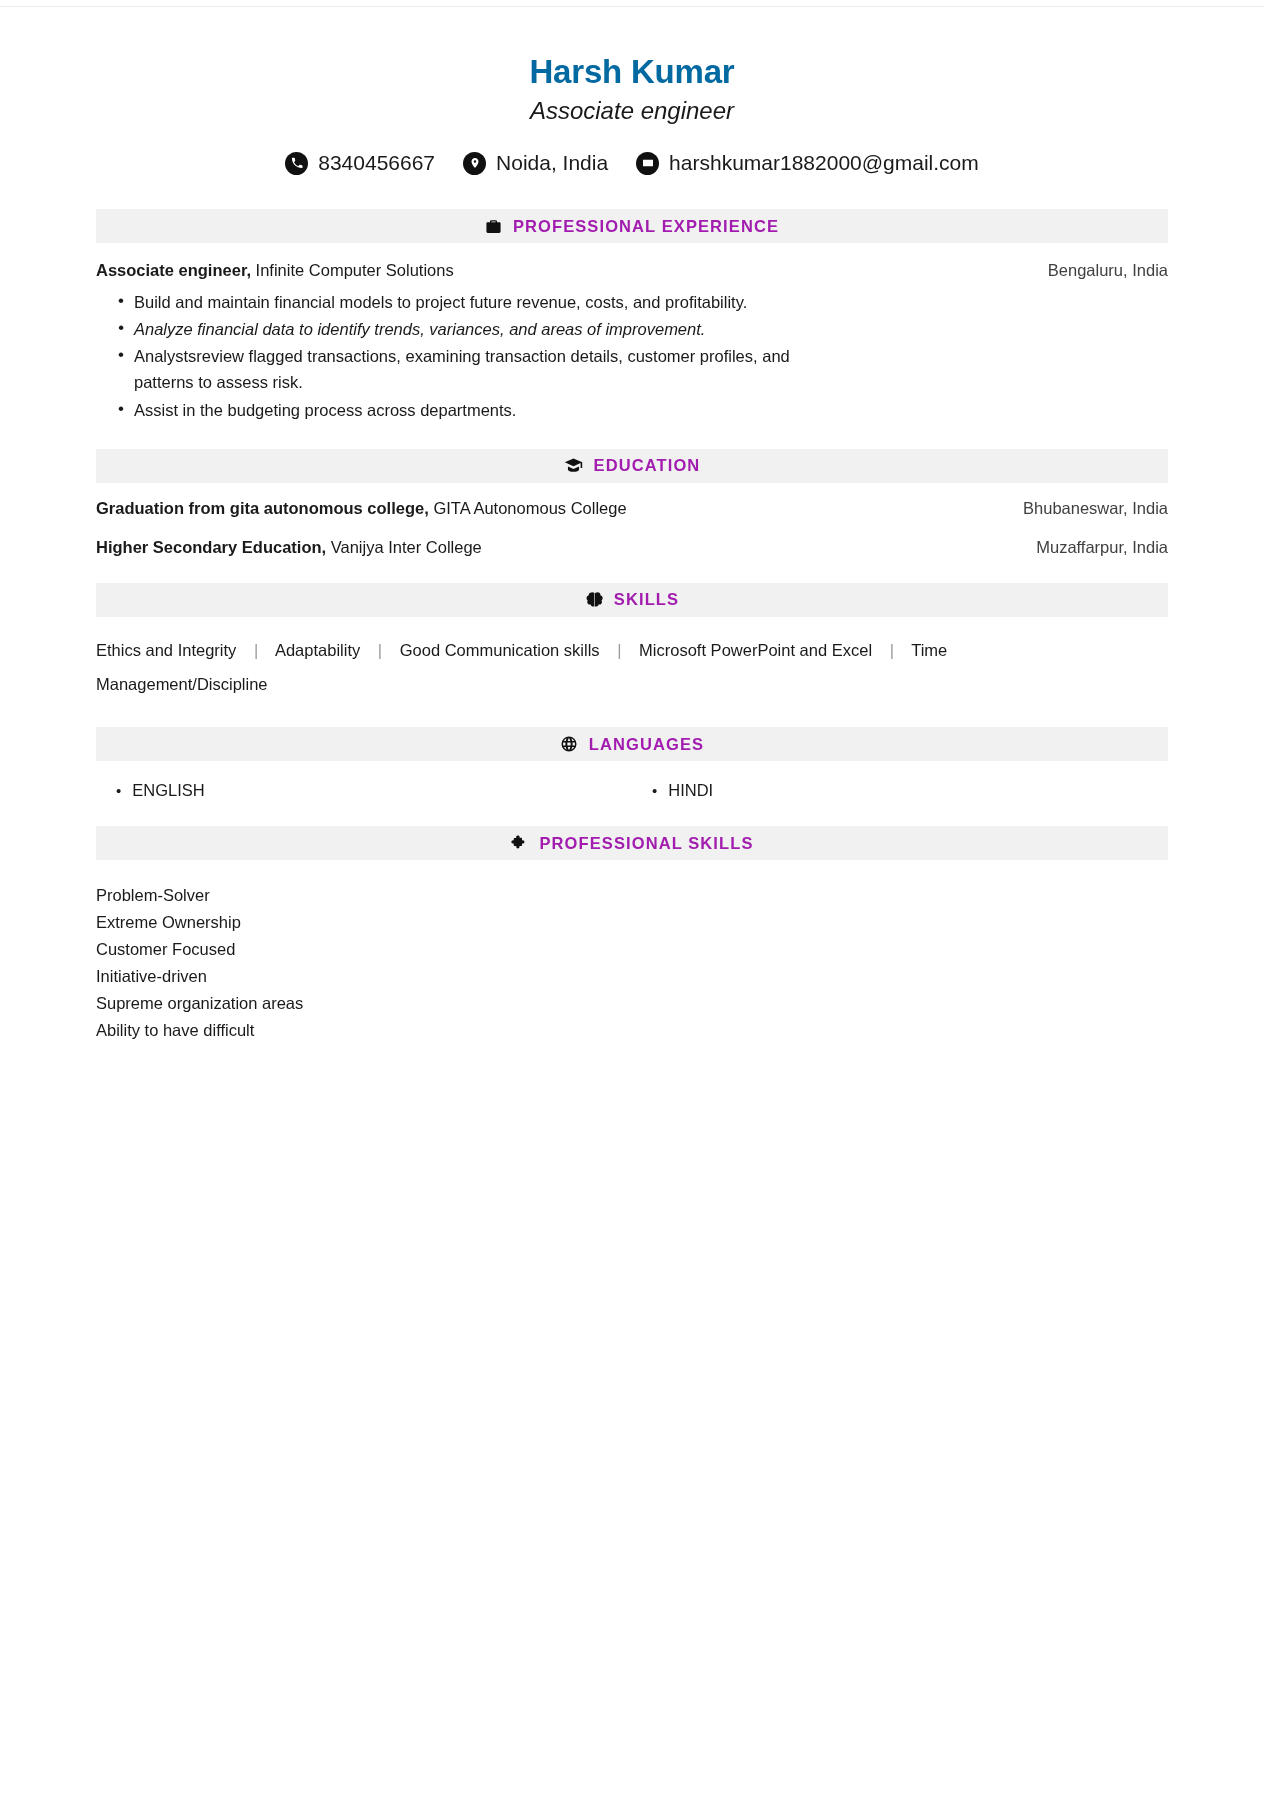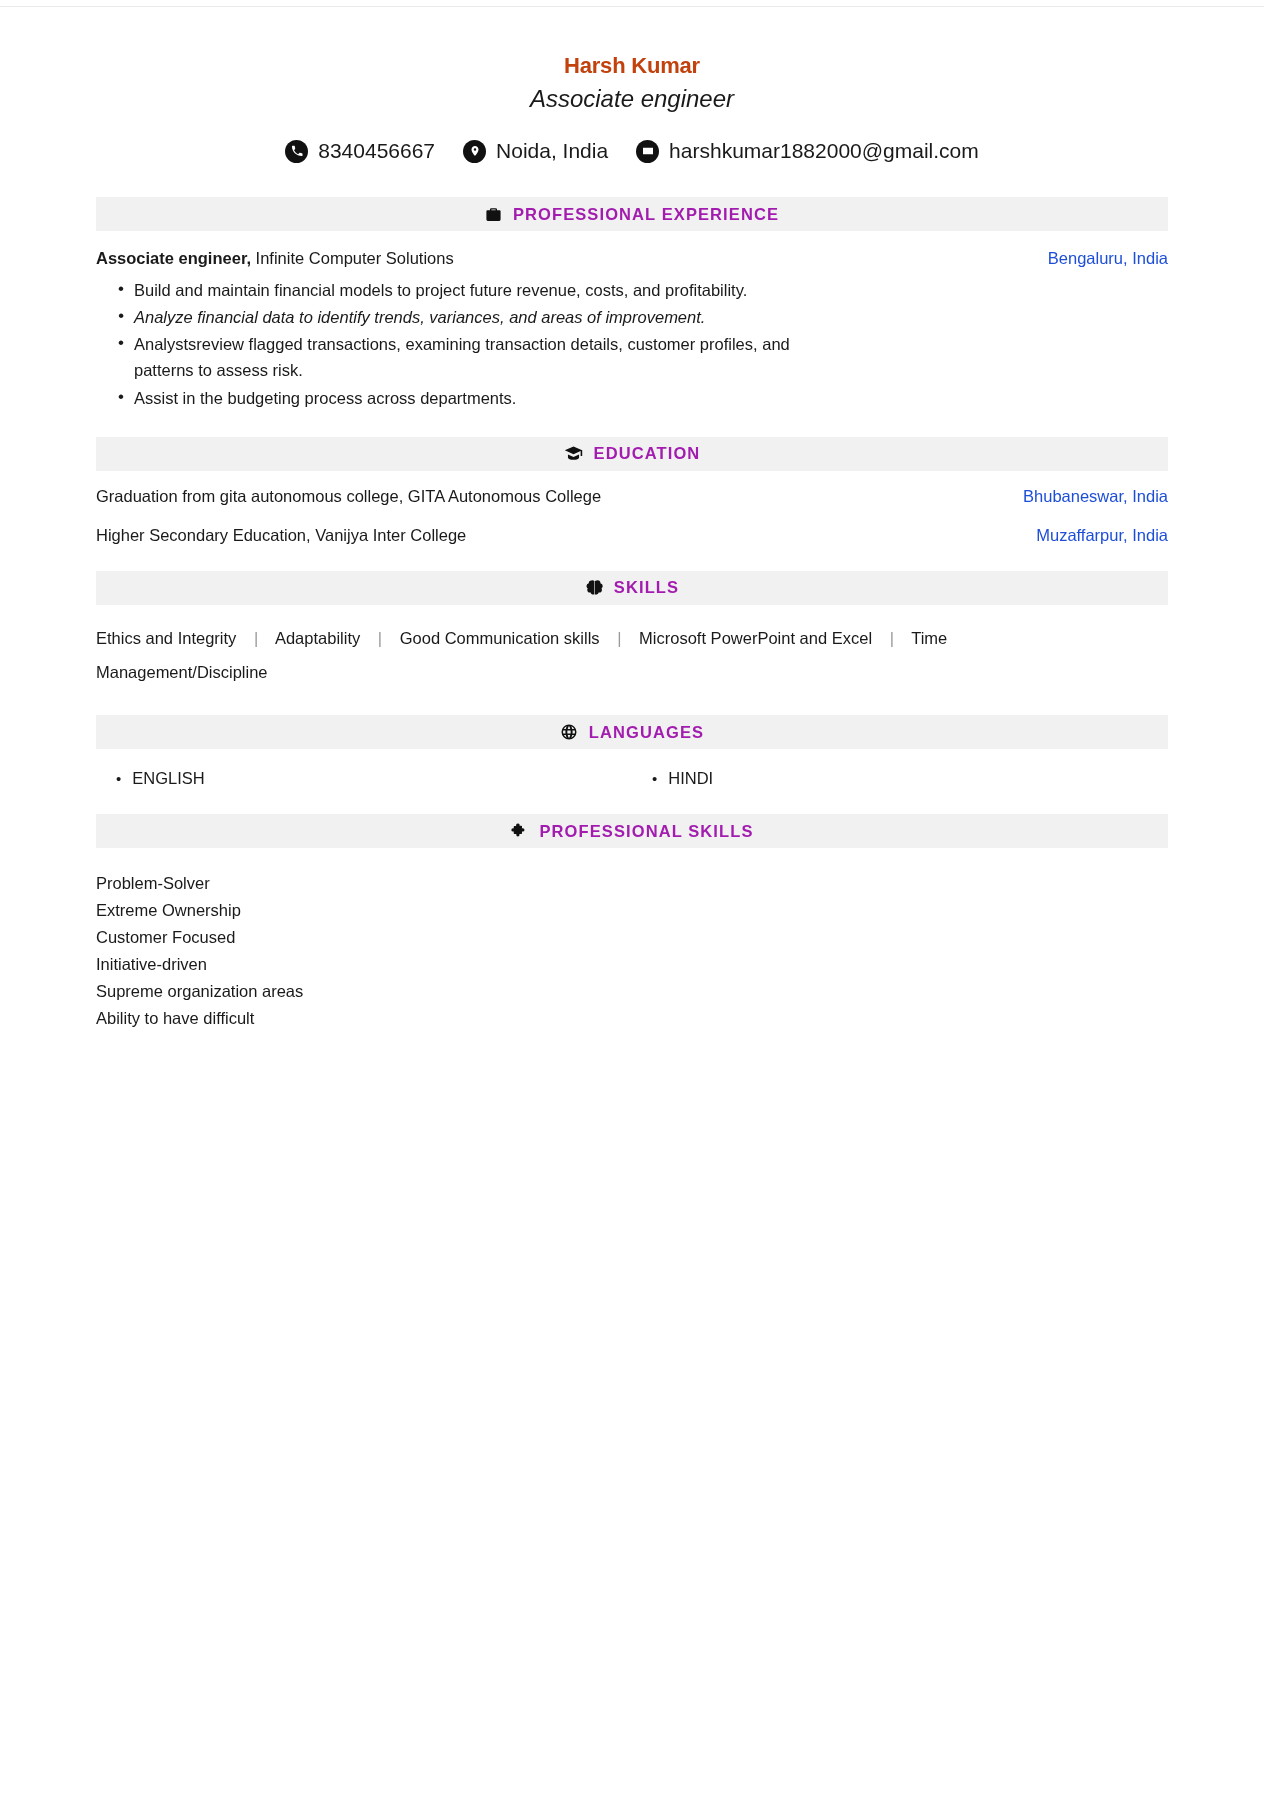--- a/index.html
+++ b/index.html
@@ -27,25 +27,25 @@
     background: #ffffff;
     border-bottom: 1px solid #ebebeb;
   }
   .content {
     padding: 46px 96px 40px 96px;
   }
 
   
   .name {
     text-align: center;
-    font-size: 22px;
+    font-size: 33px;
     font-weight: bold;
     letter-spacing: -0.2px;
     margin: 0 0 6px 0;
-    color: #c2410c;
+    color: #0369a1;
   }
   .subtitle {
     text-align: center;
     font-size: 24px;
     font-style: italic;
     font-weight: normal;
     color: #1a1a1a;
     margin: 0 0 26px 0;
   }
   .contact-row {
@@ -105,21 +105,21 @@
   .entry-head {
     display: flex;
     justify-content: space-between;
     align-items: baseline;
     font-size: 16.5px;
     margin-bottom: 8px;
   }
   .entry-left { line-height: 1.35; }
   .entry-role { font-weight: bold; }
   .entry-org { font-weight: normal; }
-  .entry-loc { font-size: 16.5px; color: #1d4ed8; white-space: nowrap; padding-left: 20px; }
+  .entry-loc { font-size: 16.5px; color: #404040; white-space: nowrap; padding-left: 20px; }
 
   ul.bullets {
     margin: 4px 0 0 0;
     padding-left: 22px;
     list-style: none;
   }
   ul.bullets li {
     position: relative;
     font-size: 16.5px;
     line-height: 1.58;
@@ -137,21 +137,21 @@
   li.italic { font-style: italic; }
 
   
   .edu-row {
     display: flex;
     justify-content: space-between;
     align-items: baseline;
     font-size: 16.5px;
     margin-bottom: 20px;
   }
-  .edu-degree { font-weight: normal; }
+  .edu-degree { font-weight: bold; }
   .edu-school { font-weight: normal; }
 
   
   .skills-wrap {
     font-size: 16.5px;
     line-height: 2.08;
     max-width: 1010px;
   }
   .skill-item { display: inline; }
   .skill-sep {

